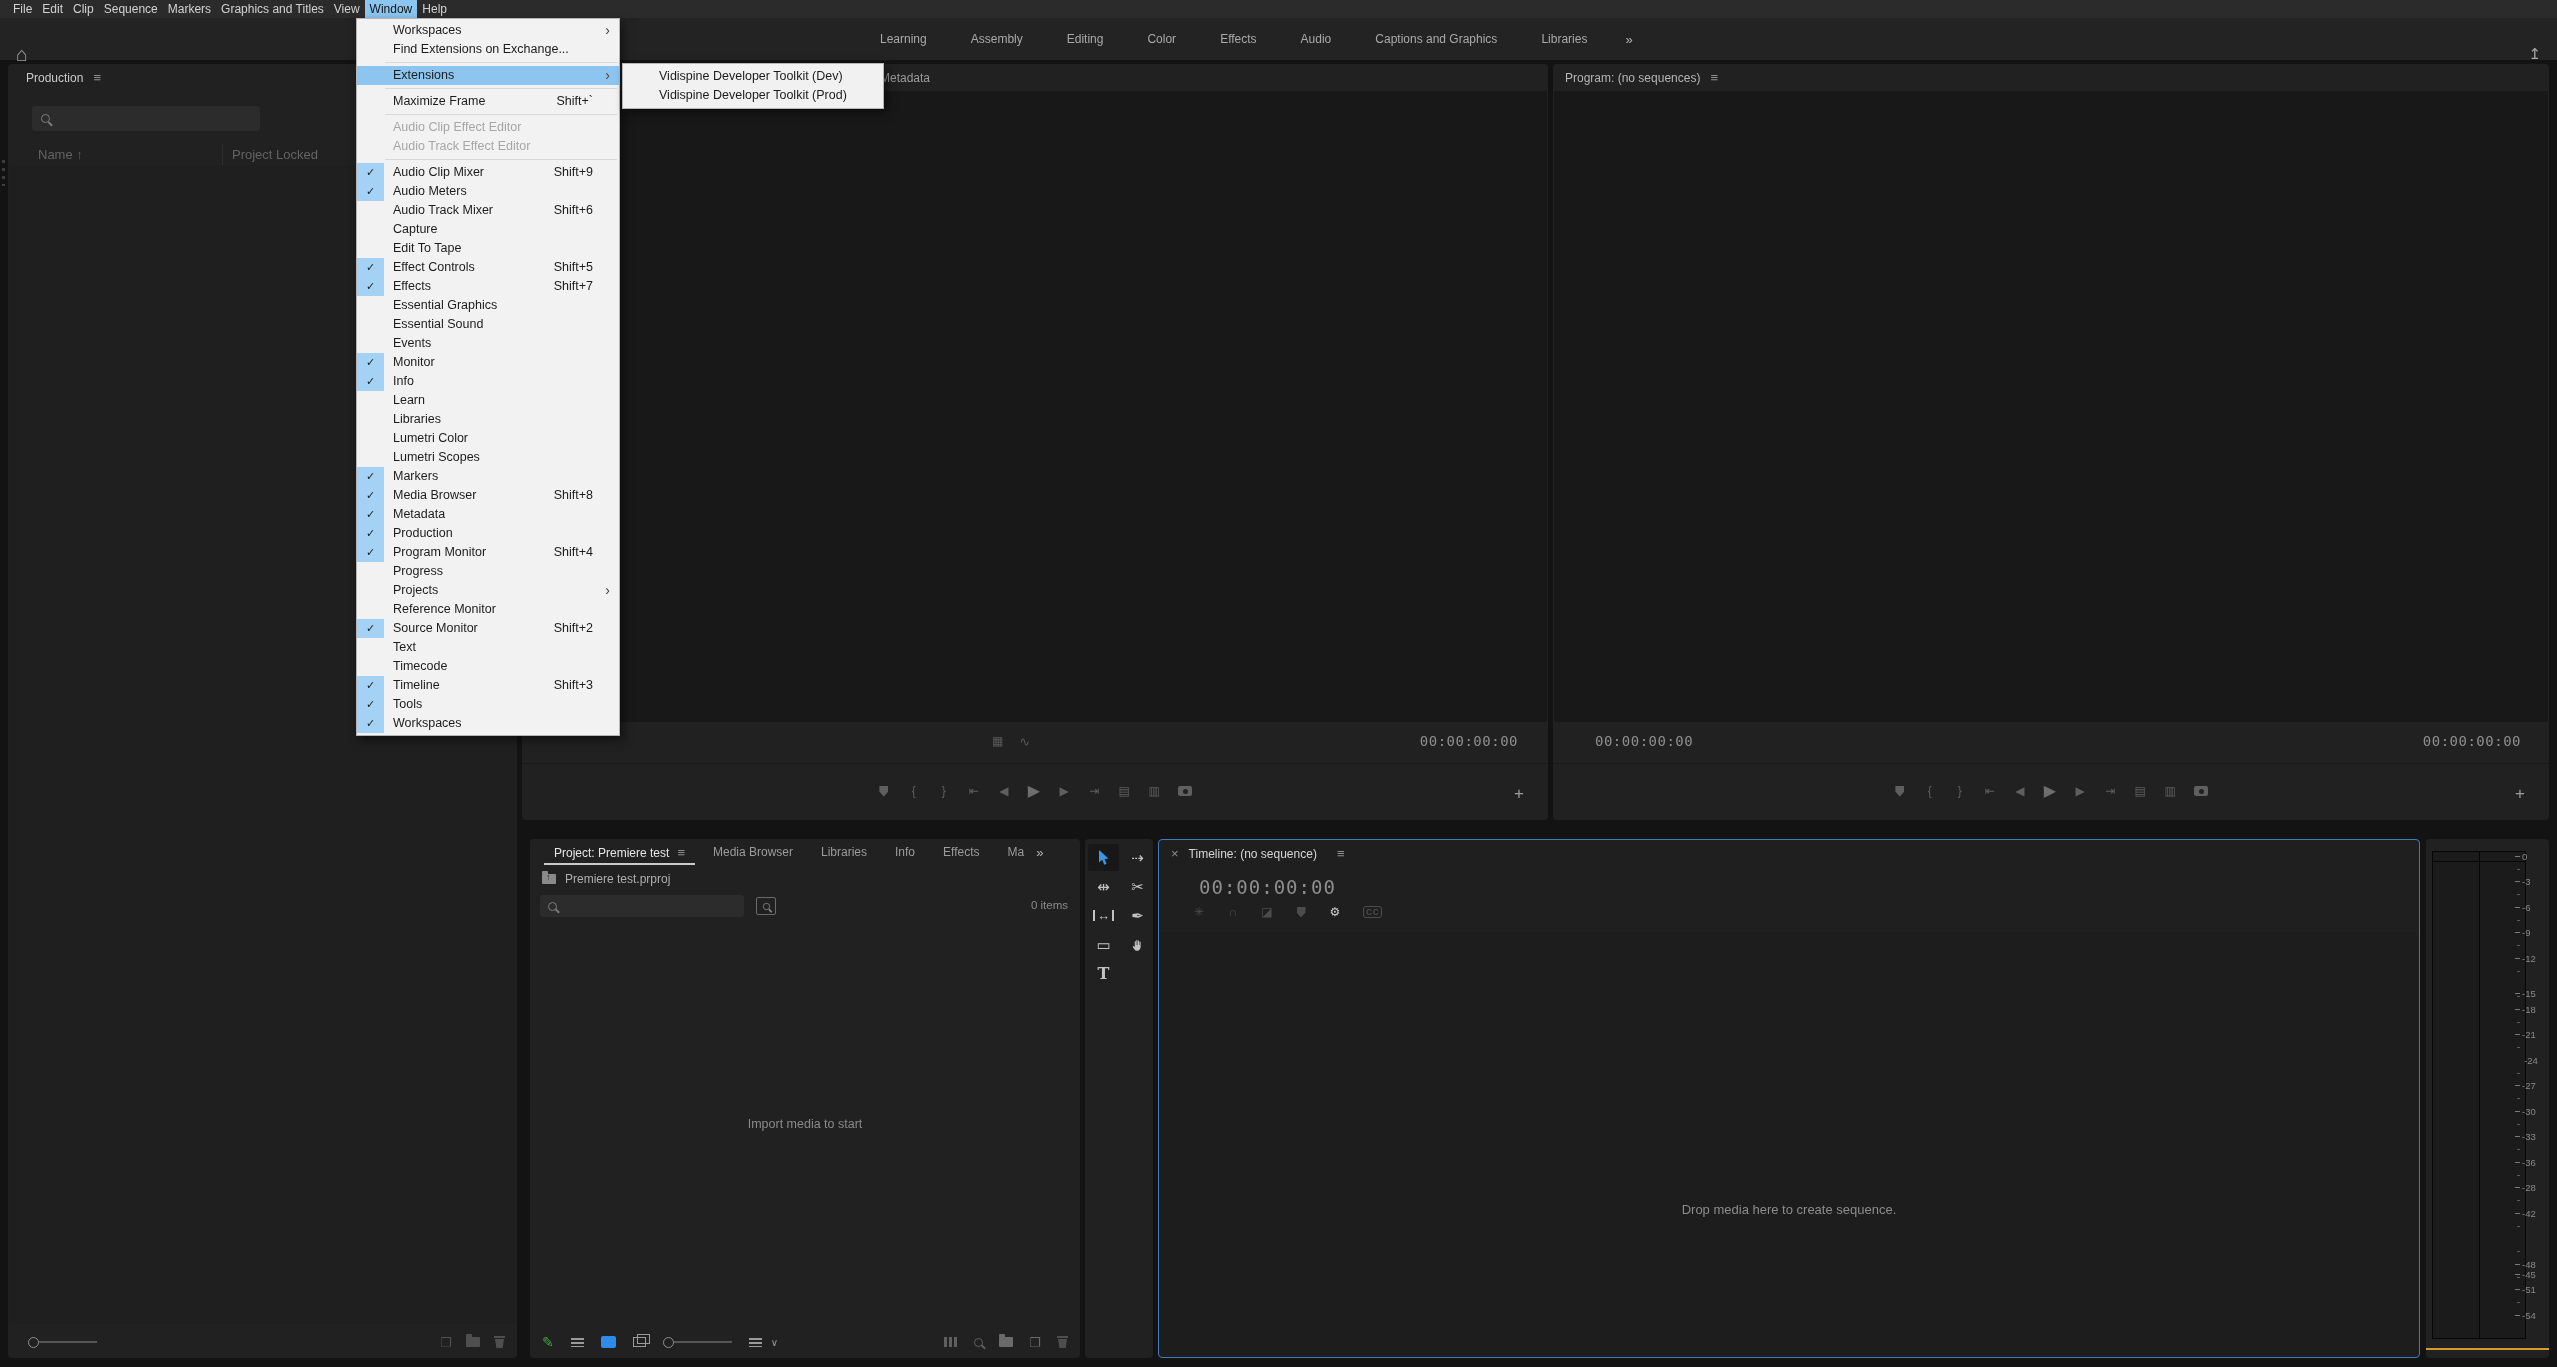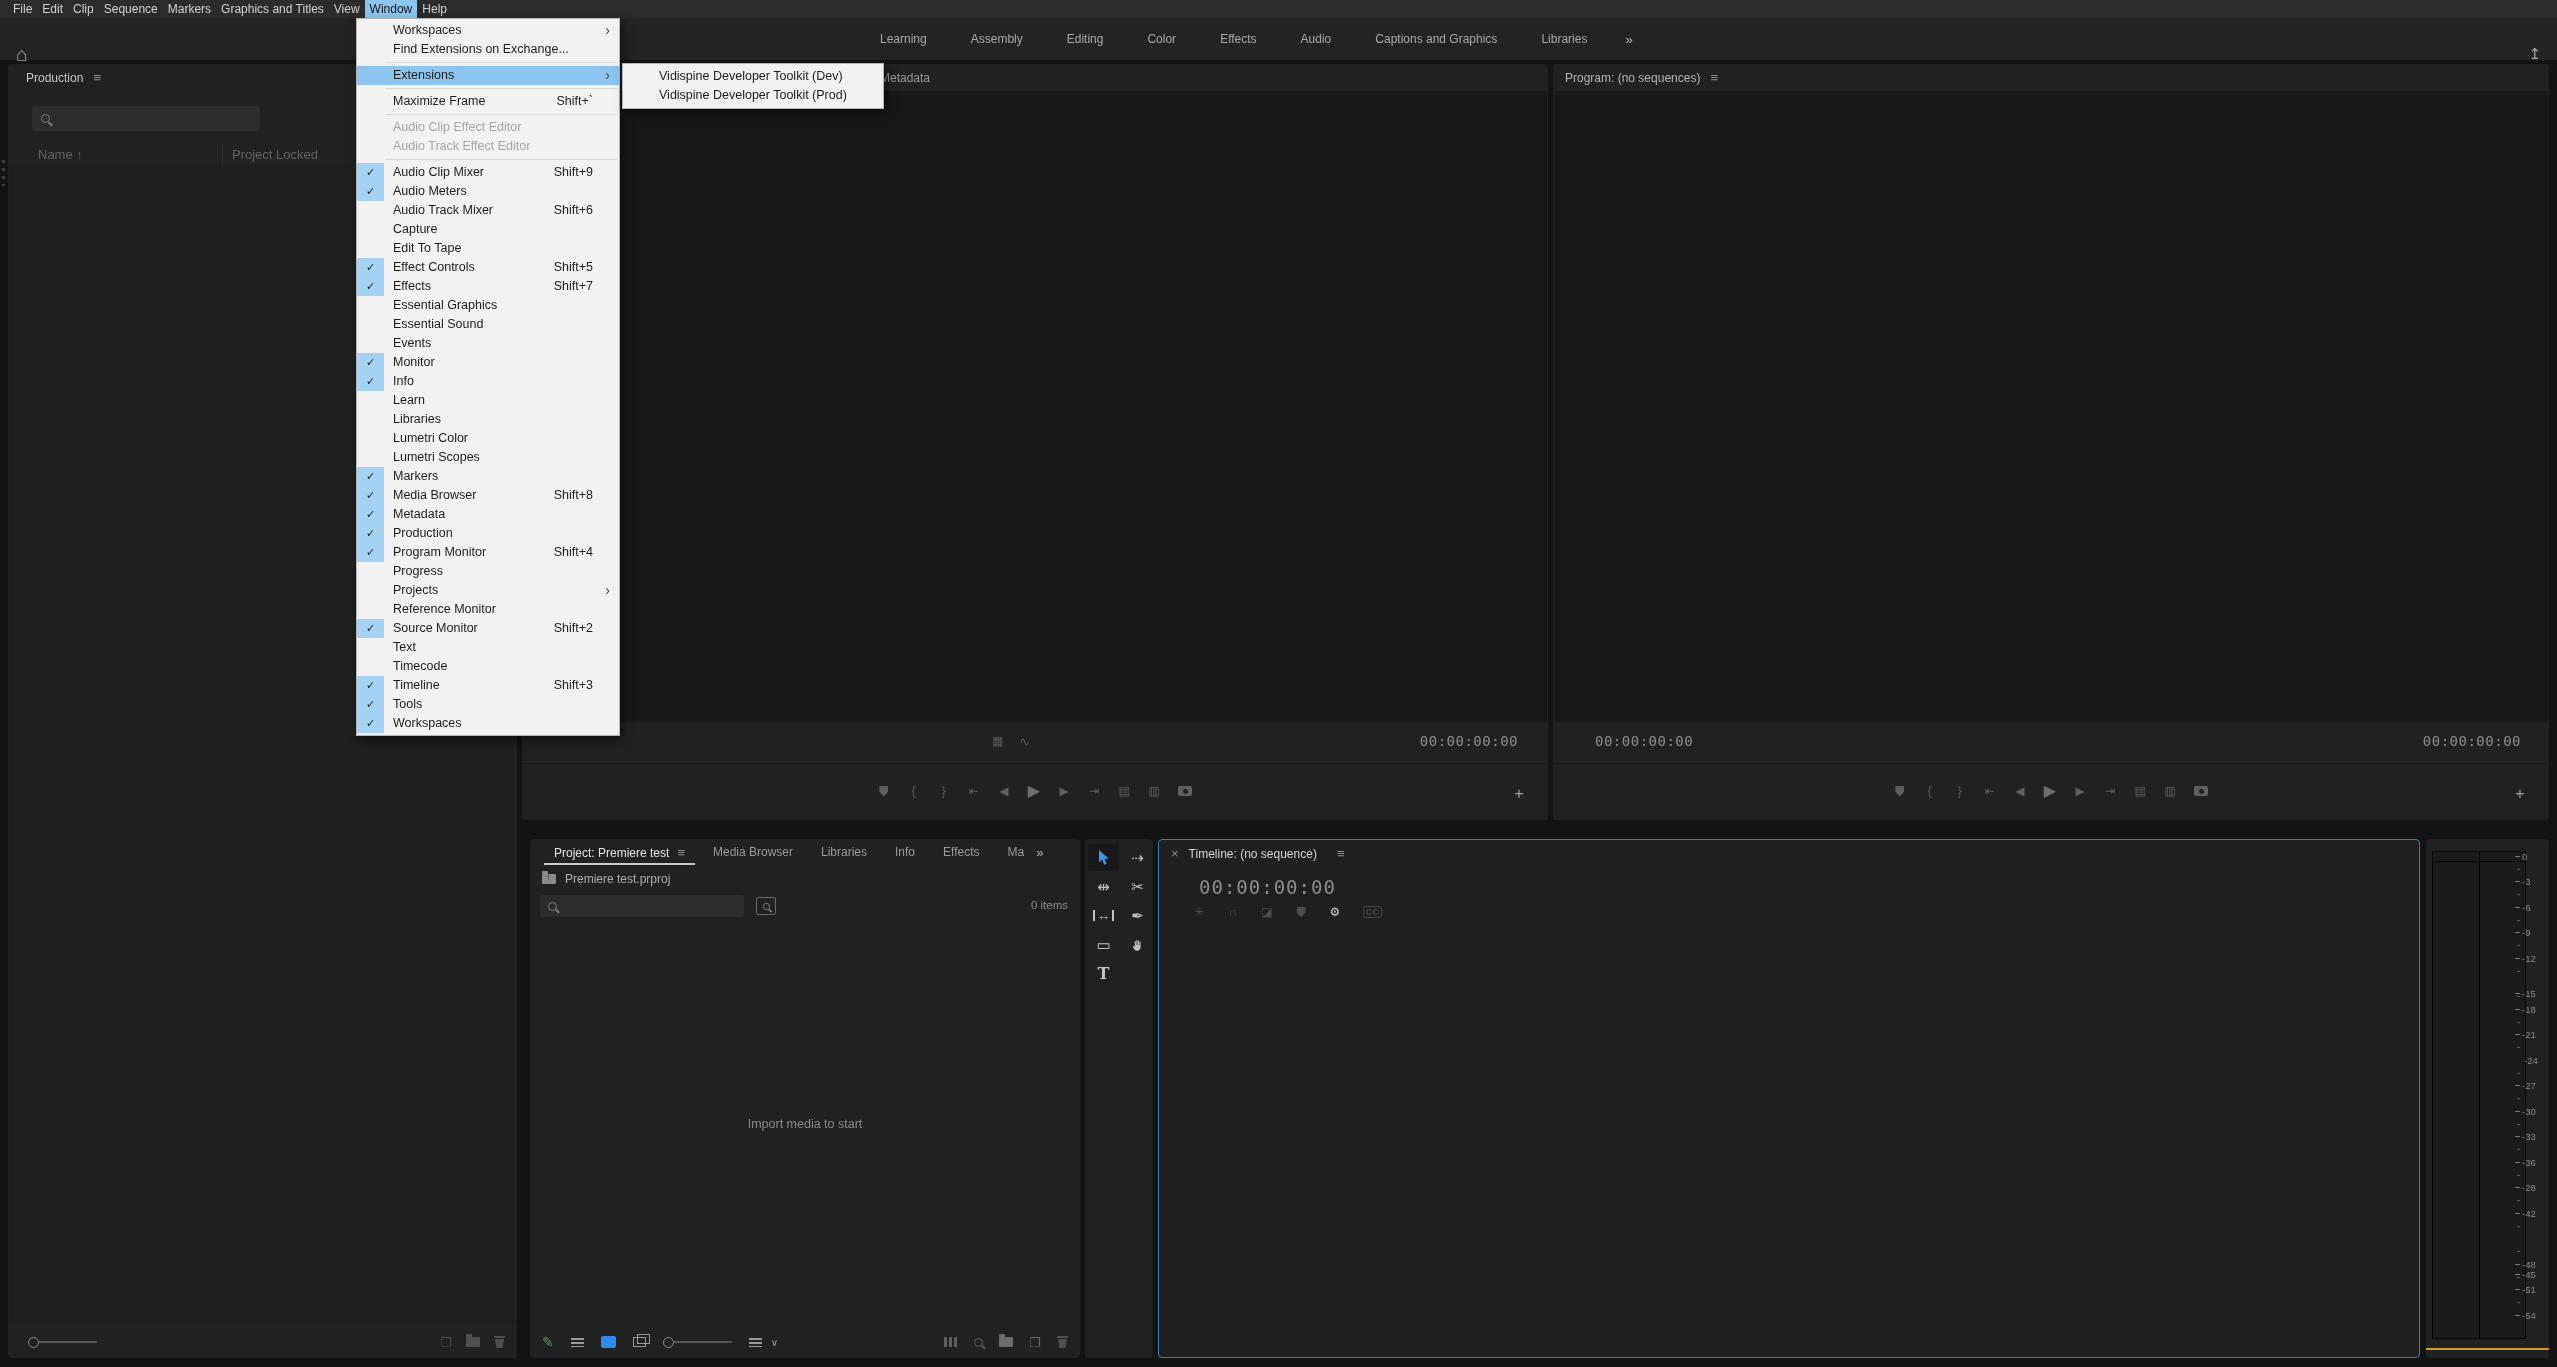--- a/index.html
+++ b/index.html
@@ -368,20 +368,23 @@
       <span class="tb-icon">∩</span>
       <span class="tb-icon">◪</span>
       <span class="tb-icon">
         <span class="i-marker"></span>
       </span>
       <span class="tb-icon bright">⚙</span>
       <span class="tb-icon">
         <span class="cc-badge">CC</span>
       </span>
     </div>
+  <div class="tl-well">
+    <div class="tl-empty">Drop media here to create sequence.</div>
+  </div>
 </div>
 
 <div class="panel" style="left:2426px;top:839px;width:123px;height:519px;">
   <div class="meter-box">
     <div class="meter-split"></div>
     <div class="meter-cap"></div>
   </div>
   <div id="meter-scale">
       <div class="m-row" style="top: 12px;">
         <span class="m-tick"></span>

